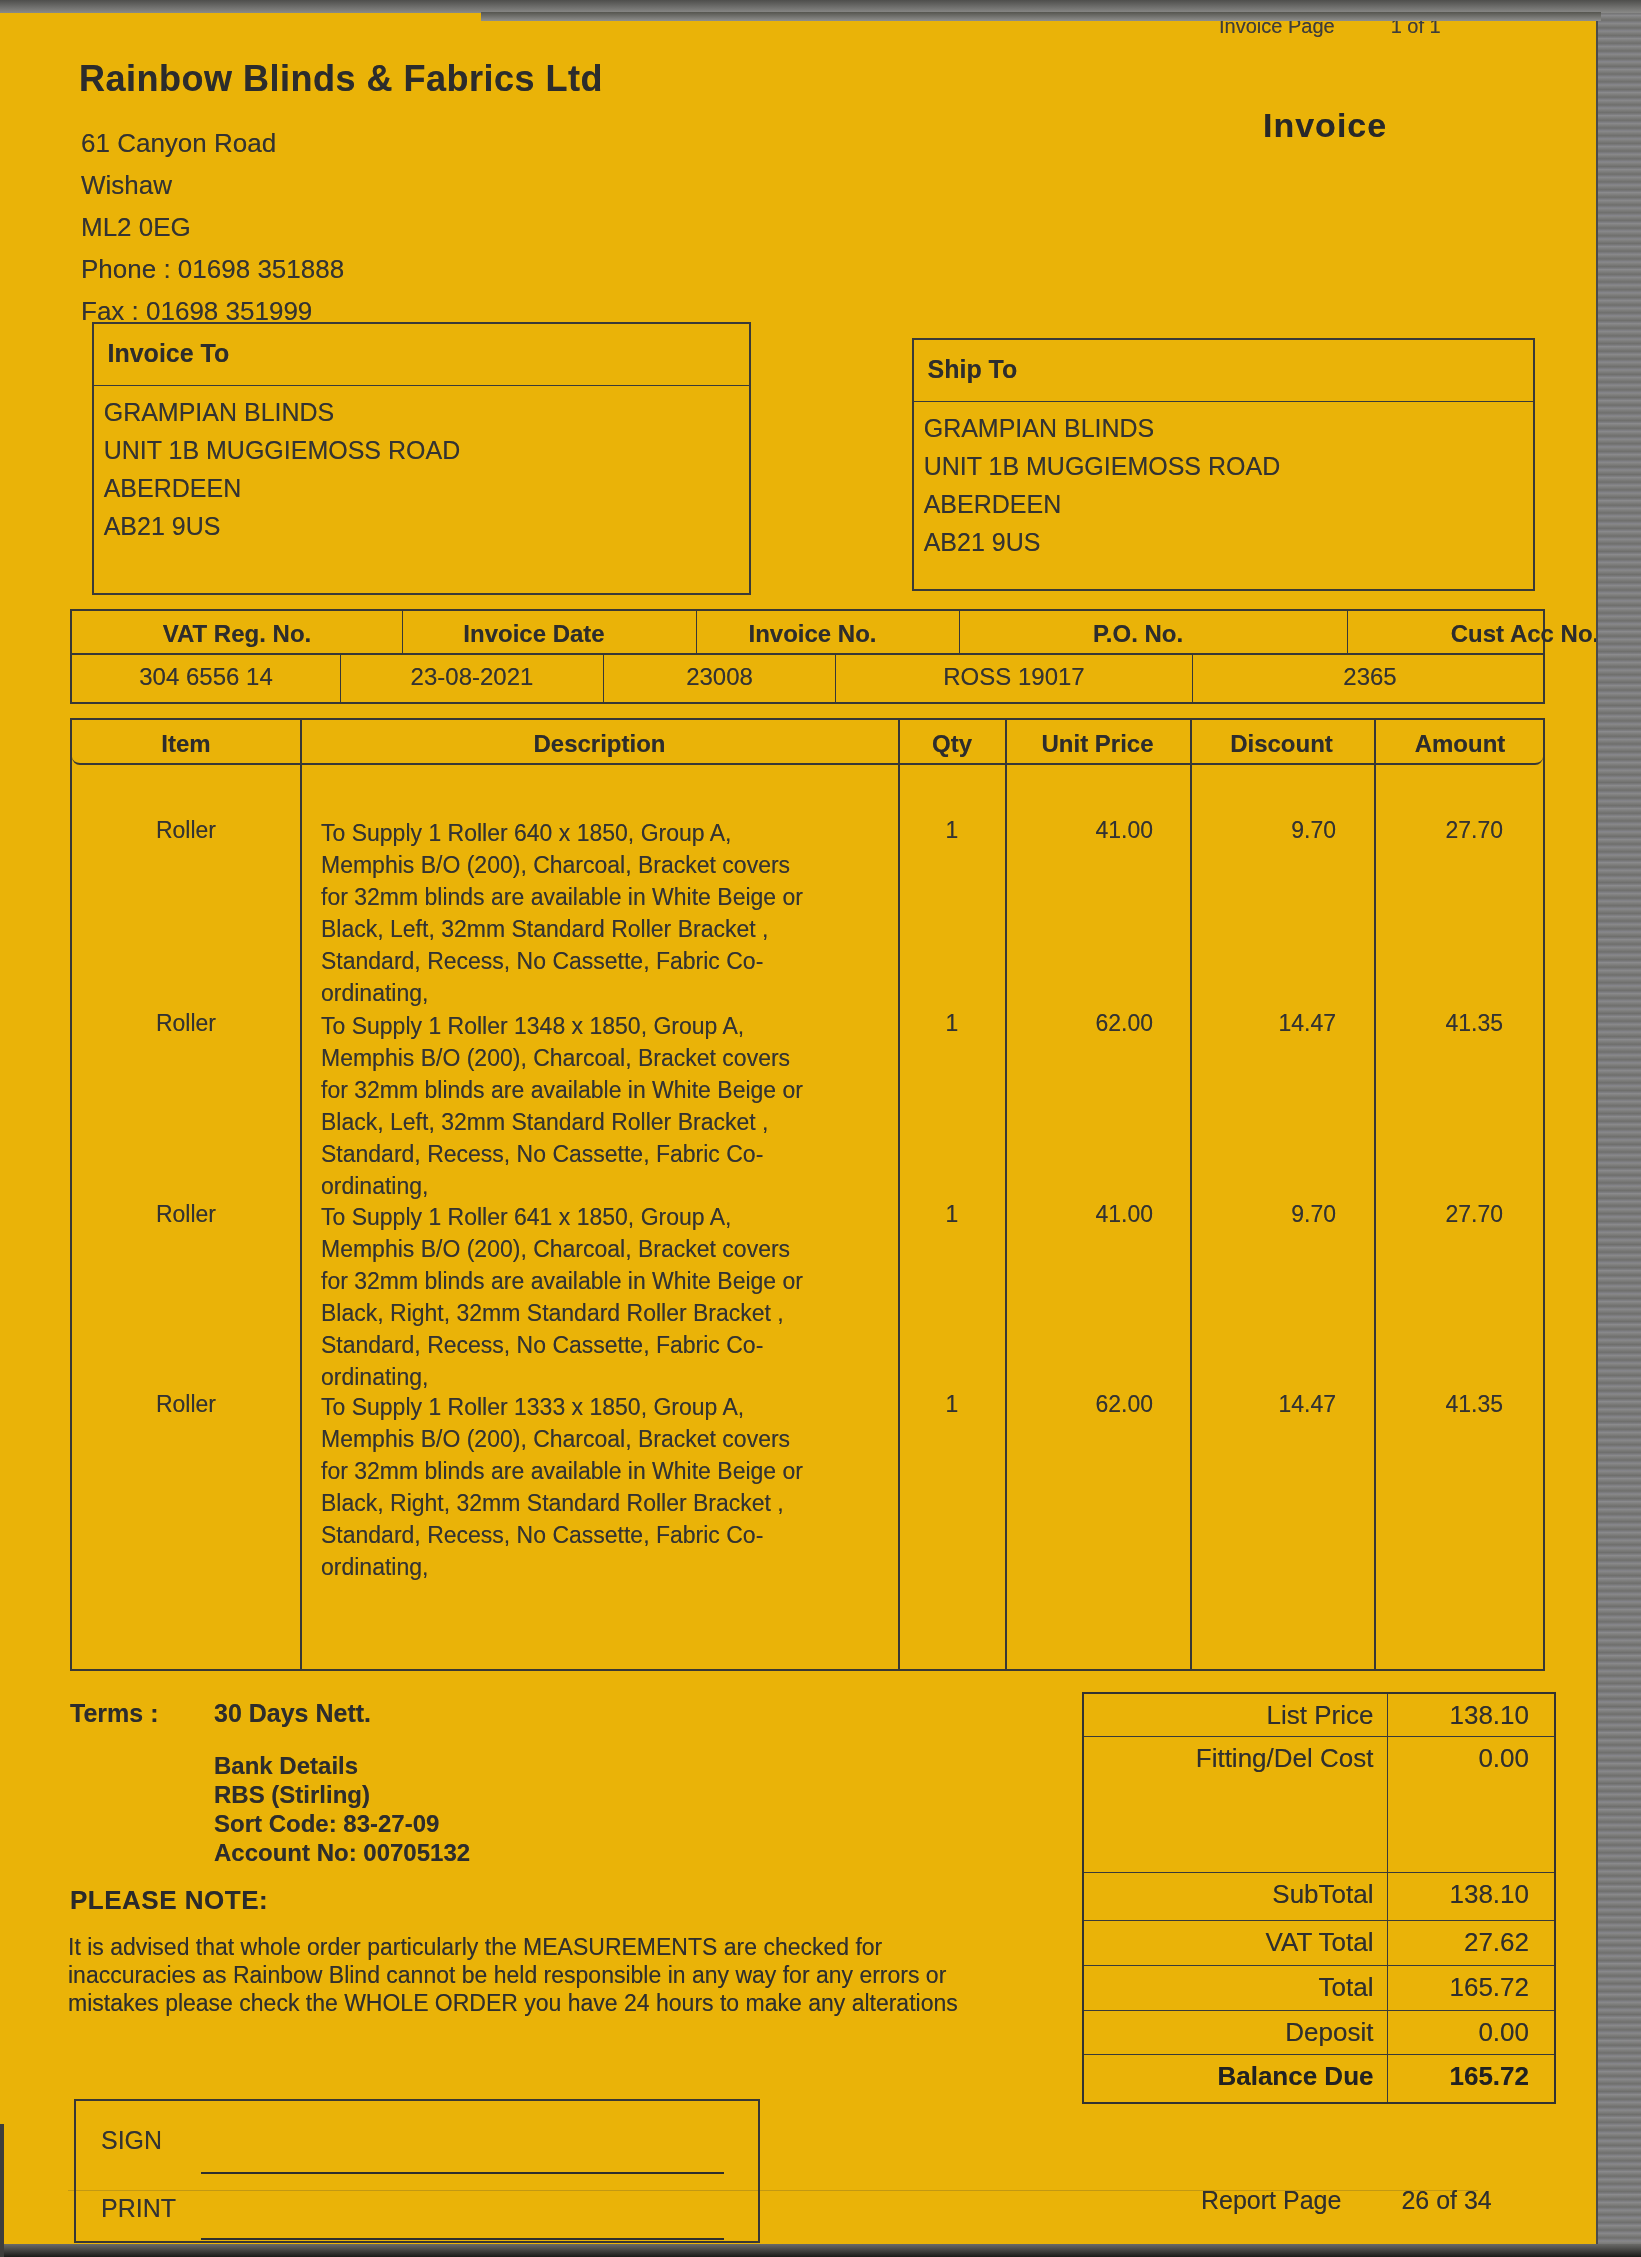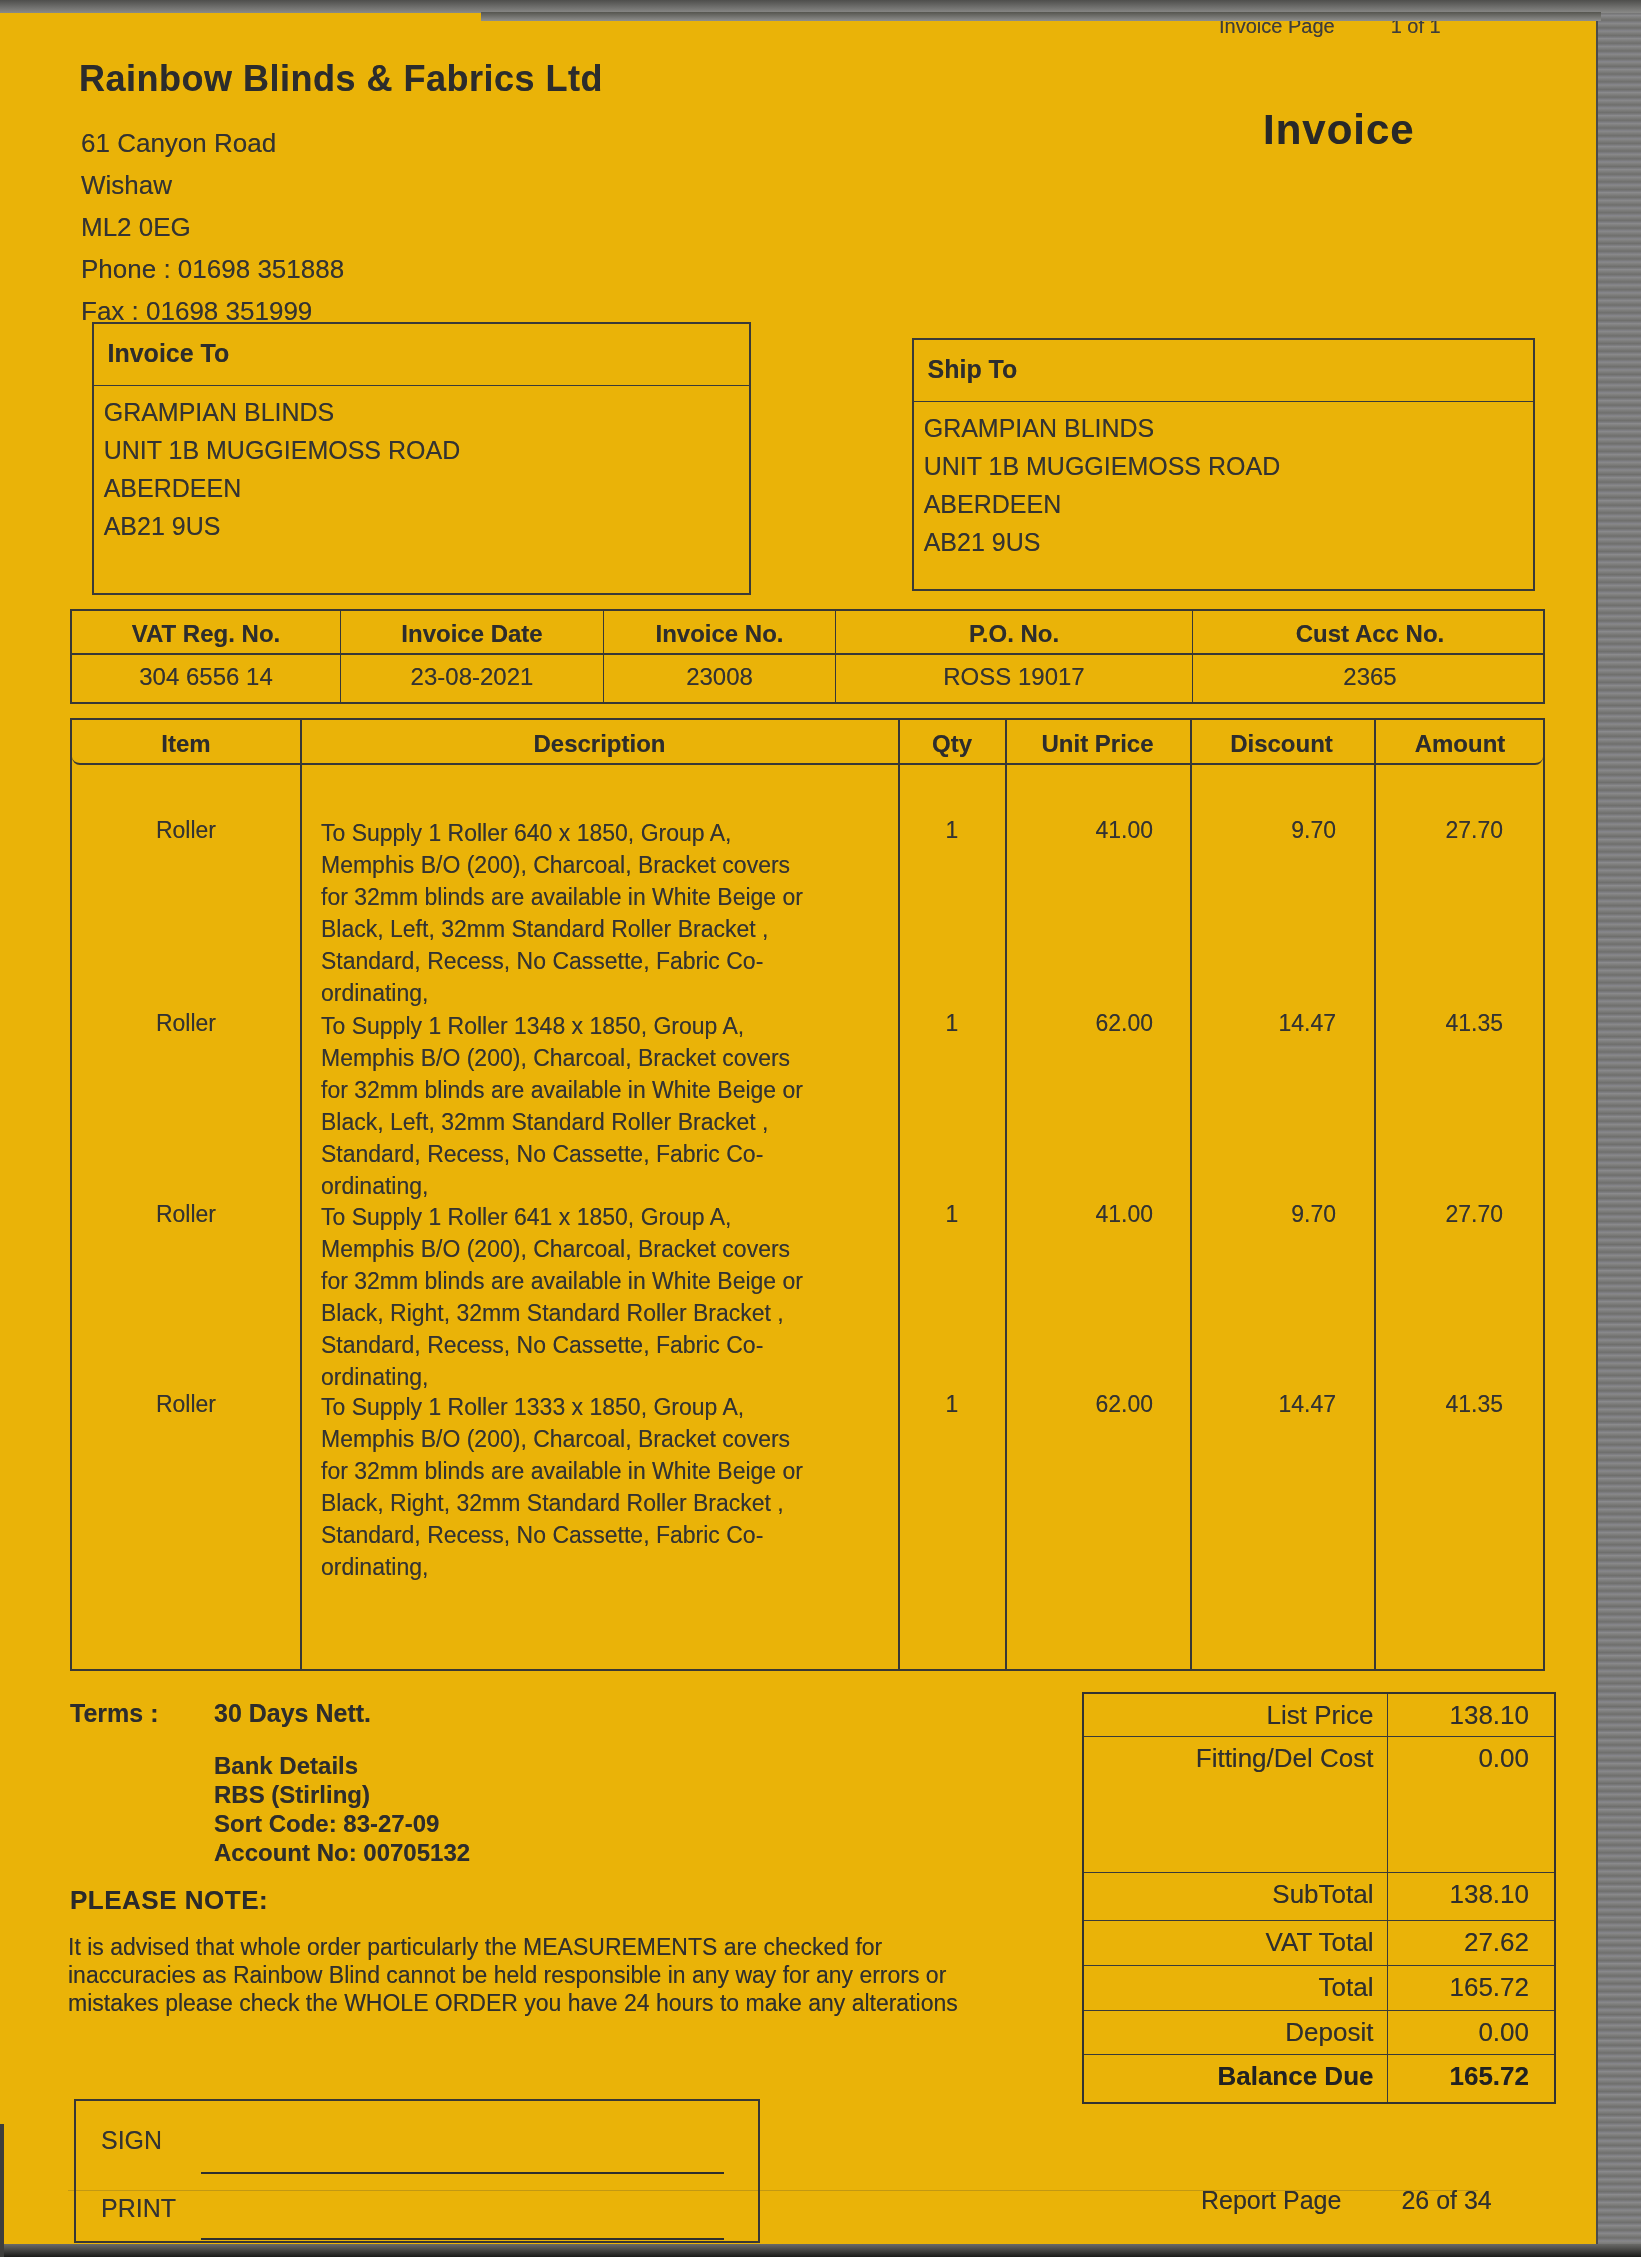--- a/index.html
+++ b/index.html
@@ -19,33 +19,33 @@
     background:repeating-linear-gradient(180deg,#8a8a8c 0px,#7a7a78 2.9px,#6f6f6d 4.8px,#85858a 7.7px);
     border-left:2.9px solid #4c4c4a;}
   .scan-bottom{position:absolute;left:0;top:2244px;width:1641px;height:13.5px;background:linear-gradient(180deg,#6a6a68,#151513);z-index:6;}
   .scan-left-bottom{position:absolute;left:0;top:2124px;width:3.9px;height:133px;background:#3e3e3c;z-index:6;}
   .scan-faint-line{position:absolute;left:68px;top:2190px;width:1410px;height:1px;background:rgba(60,60,60,0.22);}
   
   .invpage{position:absolute;left:1219px;top:15.4px;font-size:20px;color:#3d3d3d;z-index:3;white-space:nowrap;}
   .invpage .gap{margin-left:56px;}
   .company-name{position:absolute;left:79px;top:58px;font-size:36px;font-weight:bold;color:#2c2c2c;letter-spacing:0.5px;}
   .company-address{position:absolute;left:81px;top:122px;font-size:26px;line-height:42px;color:#333;}
-  .doc-title{position:absolute;left:1263px;top:106px;font-size:42px;font-weight:bold;color:#282828;letter-spacing:1px;text-align:center;}
+  .doc-title{position:absolute;left:1263px;top:106px;font-size:34px;font-weight:bold;color:#282828;letter-spacing:1px;text-align:center;}
   
   .addr-box{position:absolute;border:2.9px solid #3a3a38;box-sizing:border-box;background:transparent;}
   .box-invoice-to{left:92px;top:322px;width:659px;height:273px;}
   .box-ship-to{left:912px;top:338px;width:623px;height:253px;}
   .addr-title{height:62px;box-sizing:border-box;padding:15.4px 0 0 13.5px;font-size:25px;font-weight:bold;color:#2d2d2d;border-bottom:1.9px solid #3a3a38;}
   .addr-lines{padding:6.8px 9.7px;font-size:25px;line-height:38px;color:#333;}
   
   .meta{position:absolute;left:70px;top:609px;width:1475px;border:2.9px solid #383836;box-sizing:border-box;}
   .meta-row{display:flex;}
   .meta-cell{box-sizing:border-box;text-align:center;border-left:1.9px solid #383836;flex:none;}
   .meta-cell:first-child{border-left:none;}
-  .meta-head .meta-cell{height:42px;padding-top:8.7px;font-size:24px;font-weight:bold;color:#2d2d2d;}
+  .meta-head .meta-cell{height:42px;padding-top:8.7px;font-size:24px;font-weight:bold;color:#2d2d2d;margin-left:31px;}
   .meta-head{border-bottom:2.9px solid #383836;}
   .meta-vals .meta-cell{height:47px;padding-top:7.7px;font-size:24px;}
   .mw0{width:268px;} .mw1{width:263px;} .mw2{width:232px;} .mw3{width:357px;} .mw4{width:355px;}
   
   .items{position:absolute;left:70px;top:718px;width:1475px;height:953px;border:2.9px solid #383836;box-sizing:border-box;}
   .items-header{display:flex;height:45px;box-sizing:border-box;border-bottom:2.9px solid #383836;font-size:24px;font-weight:bold;color:#2d2d2d;border-radius:8px;}
   .items-header > div{padding-top:9.7px;text-align:center;flex:none;}
   .vline{position:absolute;top:0;bottom:0;width:1.9px;background:#383836;}
   .vl0{left:228px;} .vl1{left:826px;} .vl2{left:933px;} .vl3{left:1118px;} .vl4{left:1302px;}
   .items-rows{position:absolute;left:0;top:45px;right:0;bottom:0;}

